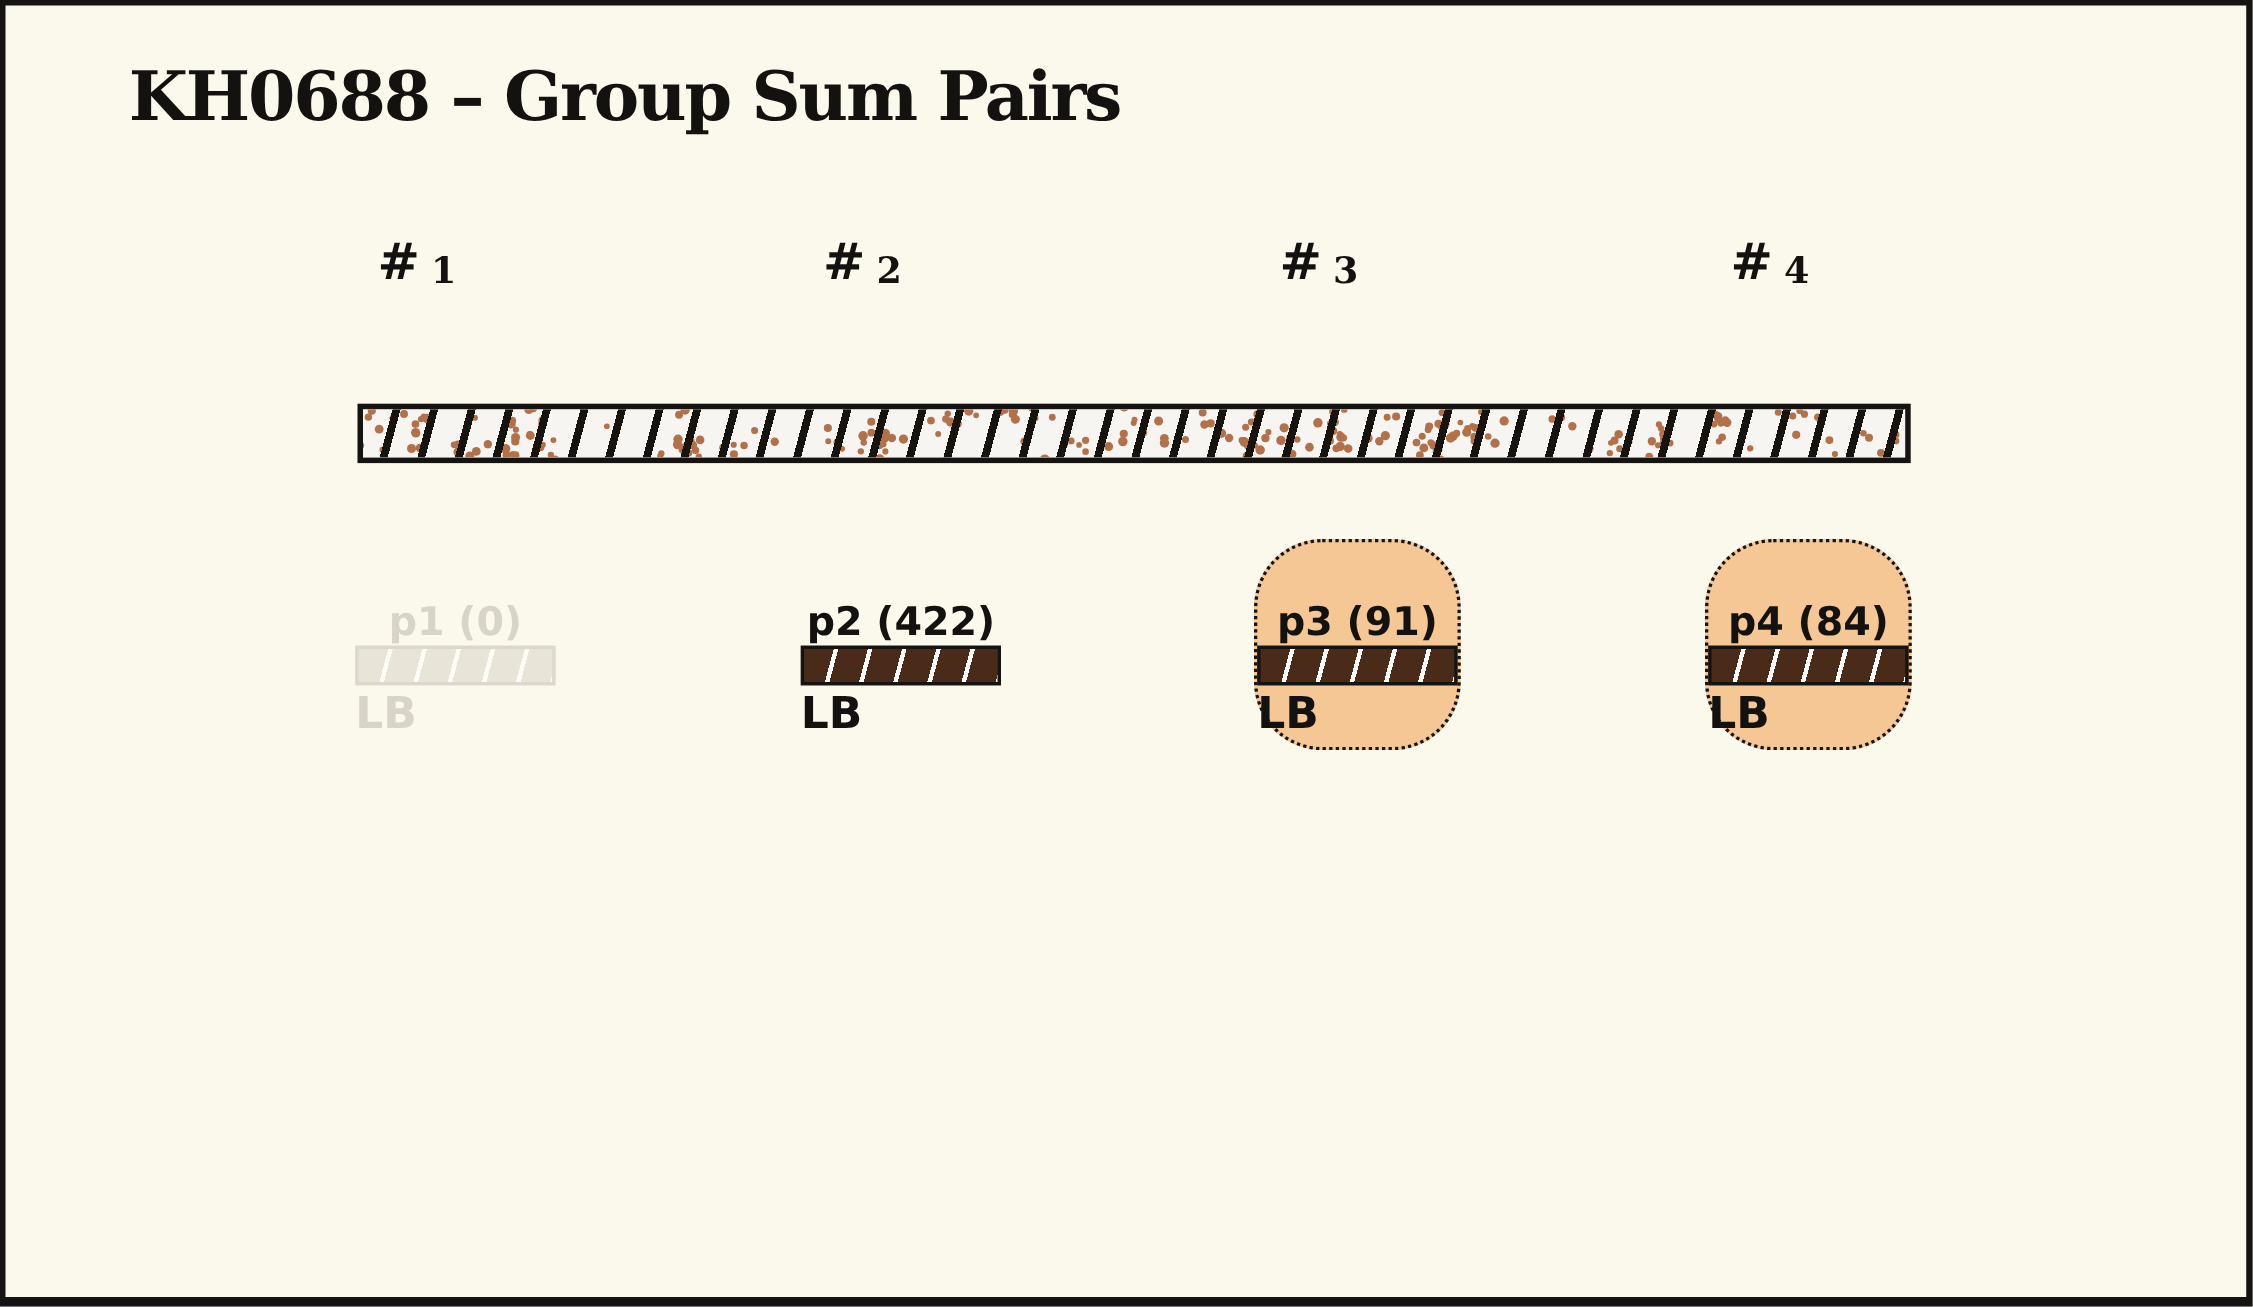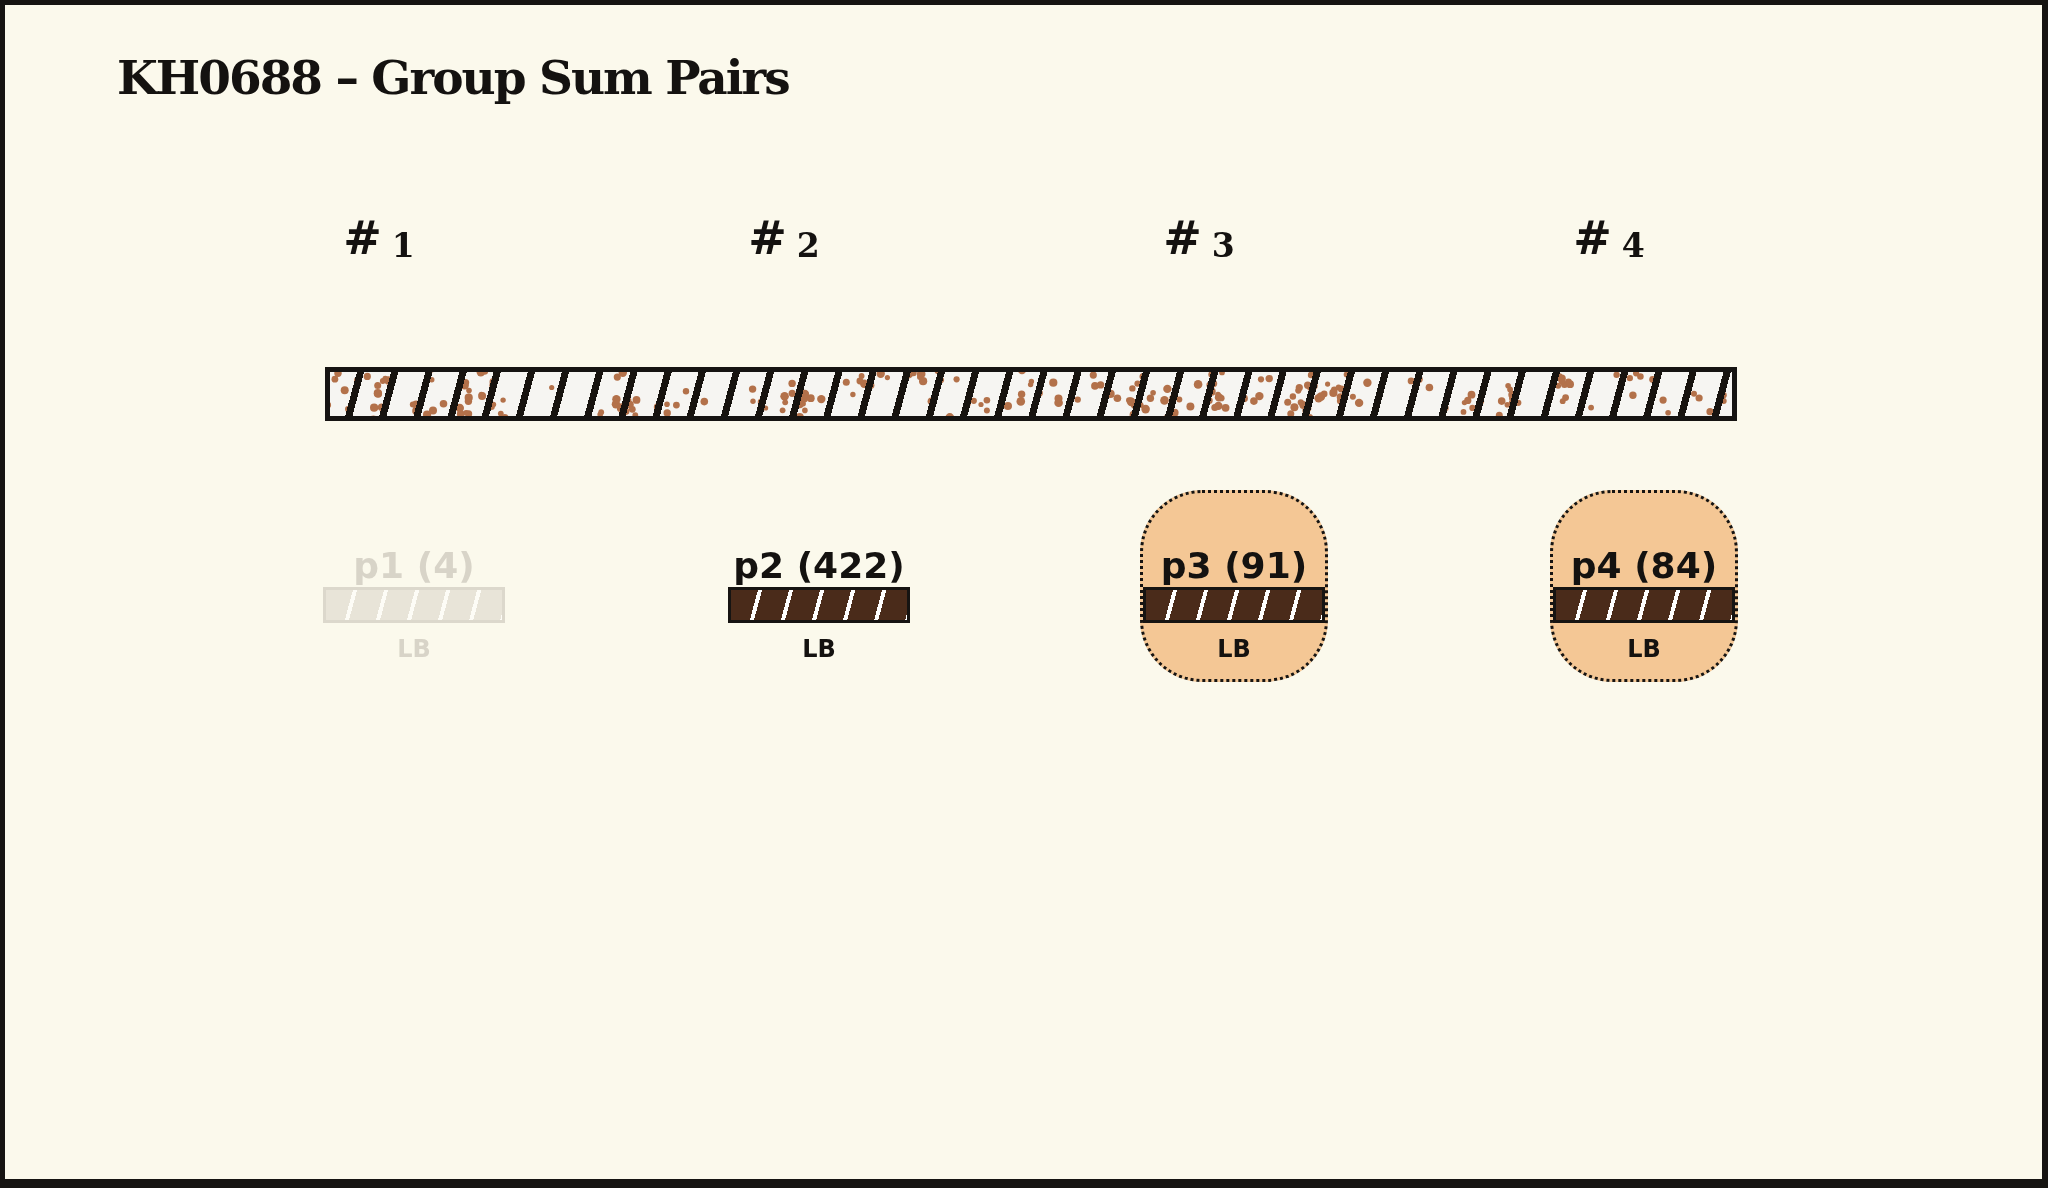--- a/index.html
+++ b/index.html
@@ -10,21 +10,21 @@
     background:var(--canvas-bg,#fbf9ec);
     border:5px solid var(--frame-black,#161412);
     border-bottom-width:9px;
     border-right-width:6px;
     overflow:hidden;
     font-family:"DejaVu Sans",sans-serif;
   }
   .title{
     position:absolute;left:112px;top:44px;
     font-family:"DejaVu Serif",serif;
-    font-weight:700;font-size:47px;line-height:1.25;
+    font-weight:700;font-size:62px;line-height:1.25;
     letter-spacing:-2px;
     color:var(--text-black,#141210);
     white-space:nowrap;
   }
   .hdr{
     position:absolute;top:206px;width:182px;
     text-align:center;
     font-family:"DejaVu Serif",serif;
     font-weight:700;font-size:46px;line-height:1.2;
     color:var(--text-black,#141210);
@@ -70,21 +70,21 @@
     box-sizing:border-box;
     border:3px solid var(--frame-black,#161412);
     background:
       repeating-linear-gradient(105deg,
         rgba(0,0,0,0) 0px, rgba(0,0,0,0) 26px,
         #ffffff 26px, #ffffff 30px),
       var(--bar-brown,#4a2b1a);
   }
   .psub{
     position:absolute;left:0;right:0;top:165px;height:38px;
-    text-align:center;font-weight:700;font-size:24px;line-height:38px;
+    font-weight:700;font-size:40px;line-height:38px;
     color:var(--text-black,#141210);
   }
   
   .ghost .plabel,.ghost .psub{color:var(--ghost-text,#d8d4c8);}
   .ghost .pbar{
     border-color:var(--ghost-border,#dcd8cc);
     background:
       repeating-linear-gradient(105deg,
         rgba(0,0,0,0) 0px, rgba(0,0,0,0) 26px,
         #fdfcf6 26px, #fdfcf6 30px),
@@ -369,21 +369,21 @@
         <circle cx="298.6" cy="28.4" r="2.8" fill="#b3714a"></circle>
         <circle cx="306.5" cy="27.9" r="3.9" fill="#b3714a"></circle>
         <circle cx="1133.5" cy="39.9" r="2.9" fill="#b3714a"></circle>
         <circle cx="1131.4" cy="51.2" r="3.4" fill="#b3714a"></circle>
         <circle cx="1115.4" cy="36.0" r="3.3" fill="#b3714a"></circle>
       </svg>
     <div class="stripes"></div>
   </div>
 
   <div class="pcol pc1 ghost">
-    <div class="plabel">p1 (4)</div>
+    <div class="plabel">p1 (0)</div>
     <div class="pbar"></div>
     <div class="psub">LB</div>
   </div>
 
   <div class="pcol pc2">
     <div class="plabel">p2 (422)</div>
     <div class="pbar"></div>
     <div class="psub">LB</div>
   </div>
 

